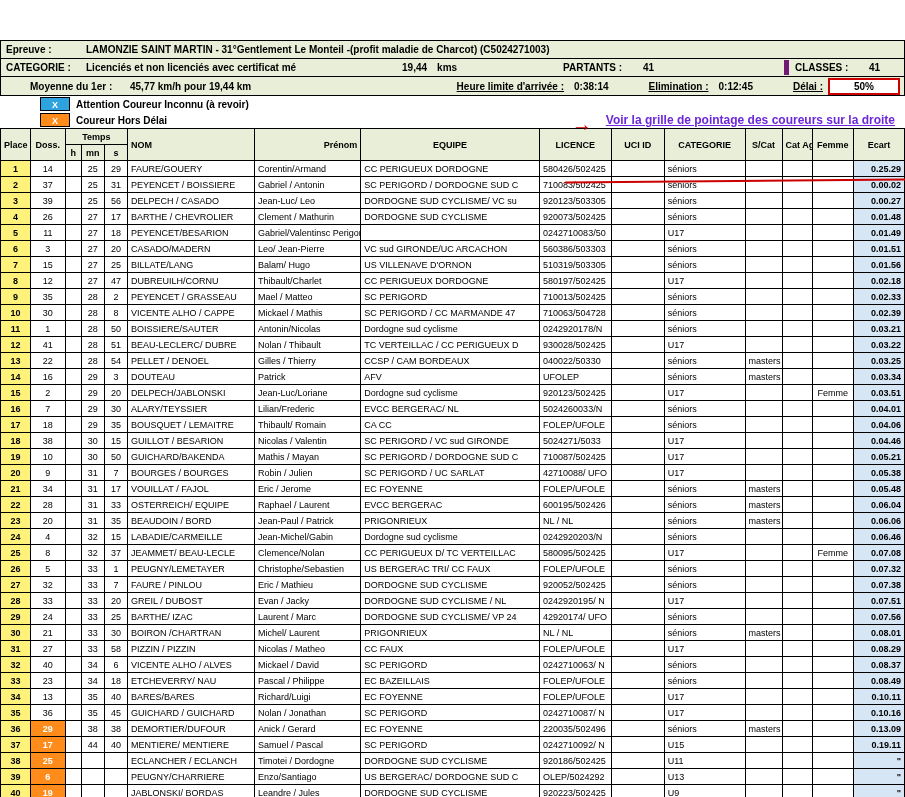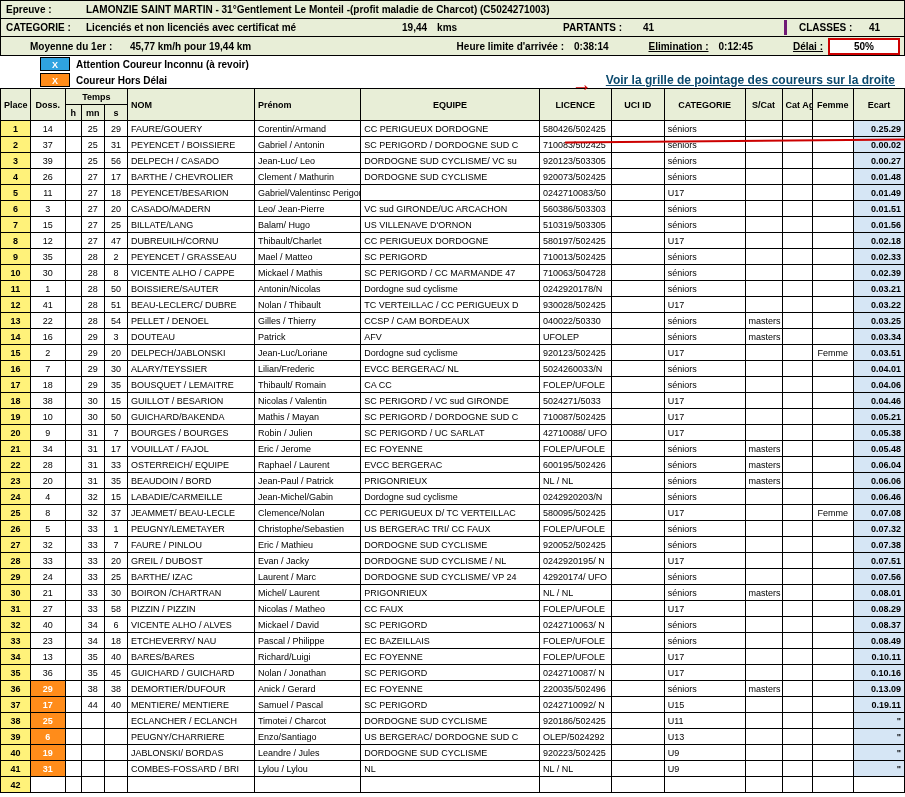--- a/index.html
+++ b/index.html
@@ -4,21 +4,21 @@
 <style>
   * { box-sizing: border-box; }
   body {
     margin: 0;
     font-family: Arial, sans-serif;
     font-size: 10px;
     background: #fff;
     color: #000;
     width: 905px;
   }
-  .header-block { border: 1px solid #000; }
+  .header-block { border: 1px solid #000; margin-top: 40px; }
   .hdr-row {
     display: flex;
     align-items: center;
     background: #e8eed7;
     border-bottom: 1px solid #000;
     min-height: 18px;
   }
   .hdr-row:last-child { border-bottom: none; padding-left: 24px; }
   .hdr-label {
     font-weight: bold;
@@ -42,21 +42,21 @@
     color:#fff;
     text-align:center;
     font-size:9px;
     line-height:14px;
     margin-left: 40px;
   }
   .lg-blue { background: #2fa3e0; border:1px solid #000;}
   .lg-orange { background: #ff8c1a; border:1px solid #000;}
   .legend-text { font-weight: bold; padding-left: 6px; }
   .right-link {
-    color: #0c4a6e;
+    color: #6d28d9;
     font-weight: bold;
     text-decoration: underline;
     font-size: 12px;
   }
   .arrow {
     color: #c00;
     font-size: 20px;
     font-weight: bold;
     padding: 0 14px;
     position:relative;
@@ -111,28 +111,28 @@
   <div class="hdr-row">
     <span class="hdr-label">CATEGORIE :</span>
     <span class="hdr-val">Licenciés et non licenciés avec certificat mé</span>
     <span class="spacer"></span>
     <span class="hdr-val">19,44</span>
     <span class="hdr-val">kms</span>
     <span class="spacer"></span>
     <span class="hdr-label">PARTANTS :</span>
     <span class="hdr-val" style="min-width:50px">41</span>
     <span class="spacer"></span>
-    <span class="hdr-label" style="border-left:3px solid #701a75;padding-left:12px">CLASSES :</span>
+    <span class="hdr-label" style="border-left:5px solid #701a75;padding-left:6px">CLASSES :</span>
     <span class="hdr-val" style="min-width:40px">41</span>
   </div>
   <div class="hdr-row">
     <span class="hdr-label" style="min-width:100px">Moyenne du 1er :</span>
     <span class="hdr-val">45,77  km/h   pour 19,44 km</span>
     <span class="spacer"></span>
-    <span class="hdr-val" style="">Heure limite d'arrivée :</span>
+    <span class="hdr-val" style="text-decoration:underline">Heure limite d'arrivée :</span>
     <span class="hdr-val">0:38:14</span>
     <span style="width:30px"></span>
     <span class="hdr-val" style="text-decoration:underline">Elimination :</span>
     <span class="hdr-val">0:12:45</span>
     <span style="width:30px"></span>
     <span class="hdr-val" style="text-decoration:underline">Délai :</span>
     <span class="delay-box">50%</span>
   </div>
 </div>
 
@@ -169,21 +169,21 @@
       <col class="col-age">
       <col class="col-femme">
       <col class="col-ecart">
   </colgroup>
   <thead>
     <tr>
       <th rowspan="2">Place</th>
       <th rowspan="2">Doss.</th>
       <th colspan="3">Temps</th>
       <th rowspan="2" style="text-align:left">NOM</th>
-      <th rowspan="2" style="text-align:left">Prénom</th>
+      <th rowspan="2" style="text-align:right">Prénom</th>
       <th rowspan="2" style="text-align:center">EQUIPE</th>
       <th rowspan="2">LICENCE</th>
       <th rowspan="2">UCI ID</th>
       <th rowspan="2" style="text-align:center">CATEGORIE</th>
       <th rowspan="2">S/Cat</th>
       <th rowspan="2">Cat Age</th>
       <th rowspan="2">Femme</th>
       <th rowspan="2">Ecart</th>
     </tr>
     <tr>
@@ -822,21 +822,21 @@
         <td class="c"></td>
         <td class="ecart-cell">0.19.11</td>
       </tr>
       <tr>
         <td class="place-cell">38</td>
         <td class="doss-orange">25</td>
         <td class="c"></td>
         <td class="c"></td>
         <td class="c"></td>
         <td>ECLANCHER / ECLANCH</td>
-        <td>Timotei / Charcot</td>
+        <td>Timotei / Dordogne</td>
         <td>DORDOGNE SUD CYCLISME</td>
         <td>920186/502425</td>
         <td></td>
         <td>U11</td>
         <td></td>
         <td class="c"></td>
         <td class="c"></td>
         <td class="ecart-cell">"</td>
       </tr>
       <tr>

